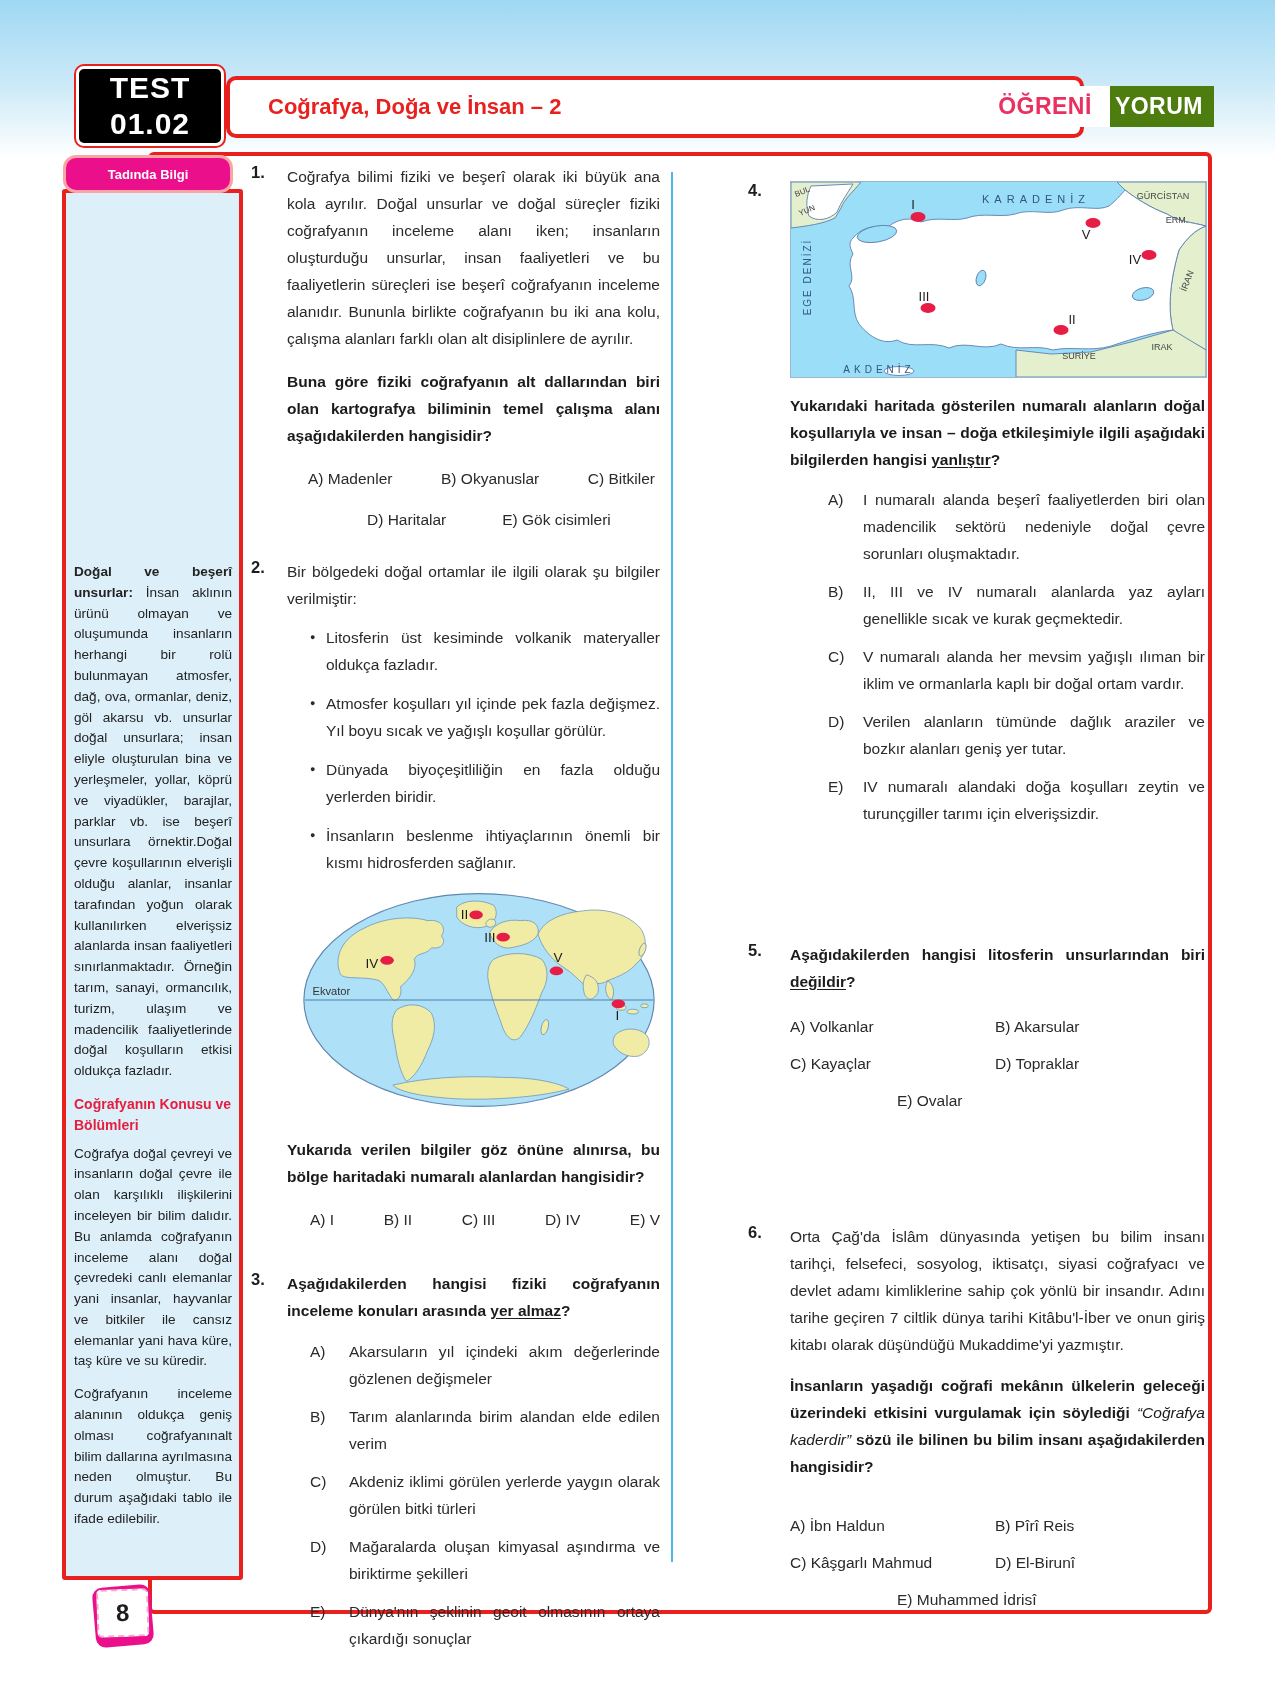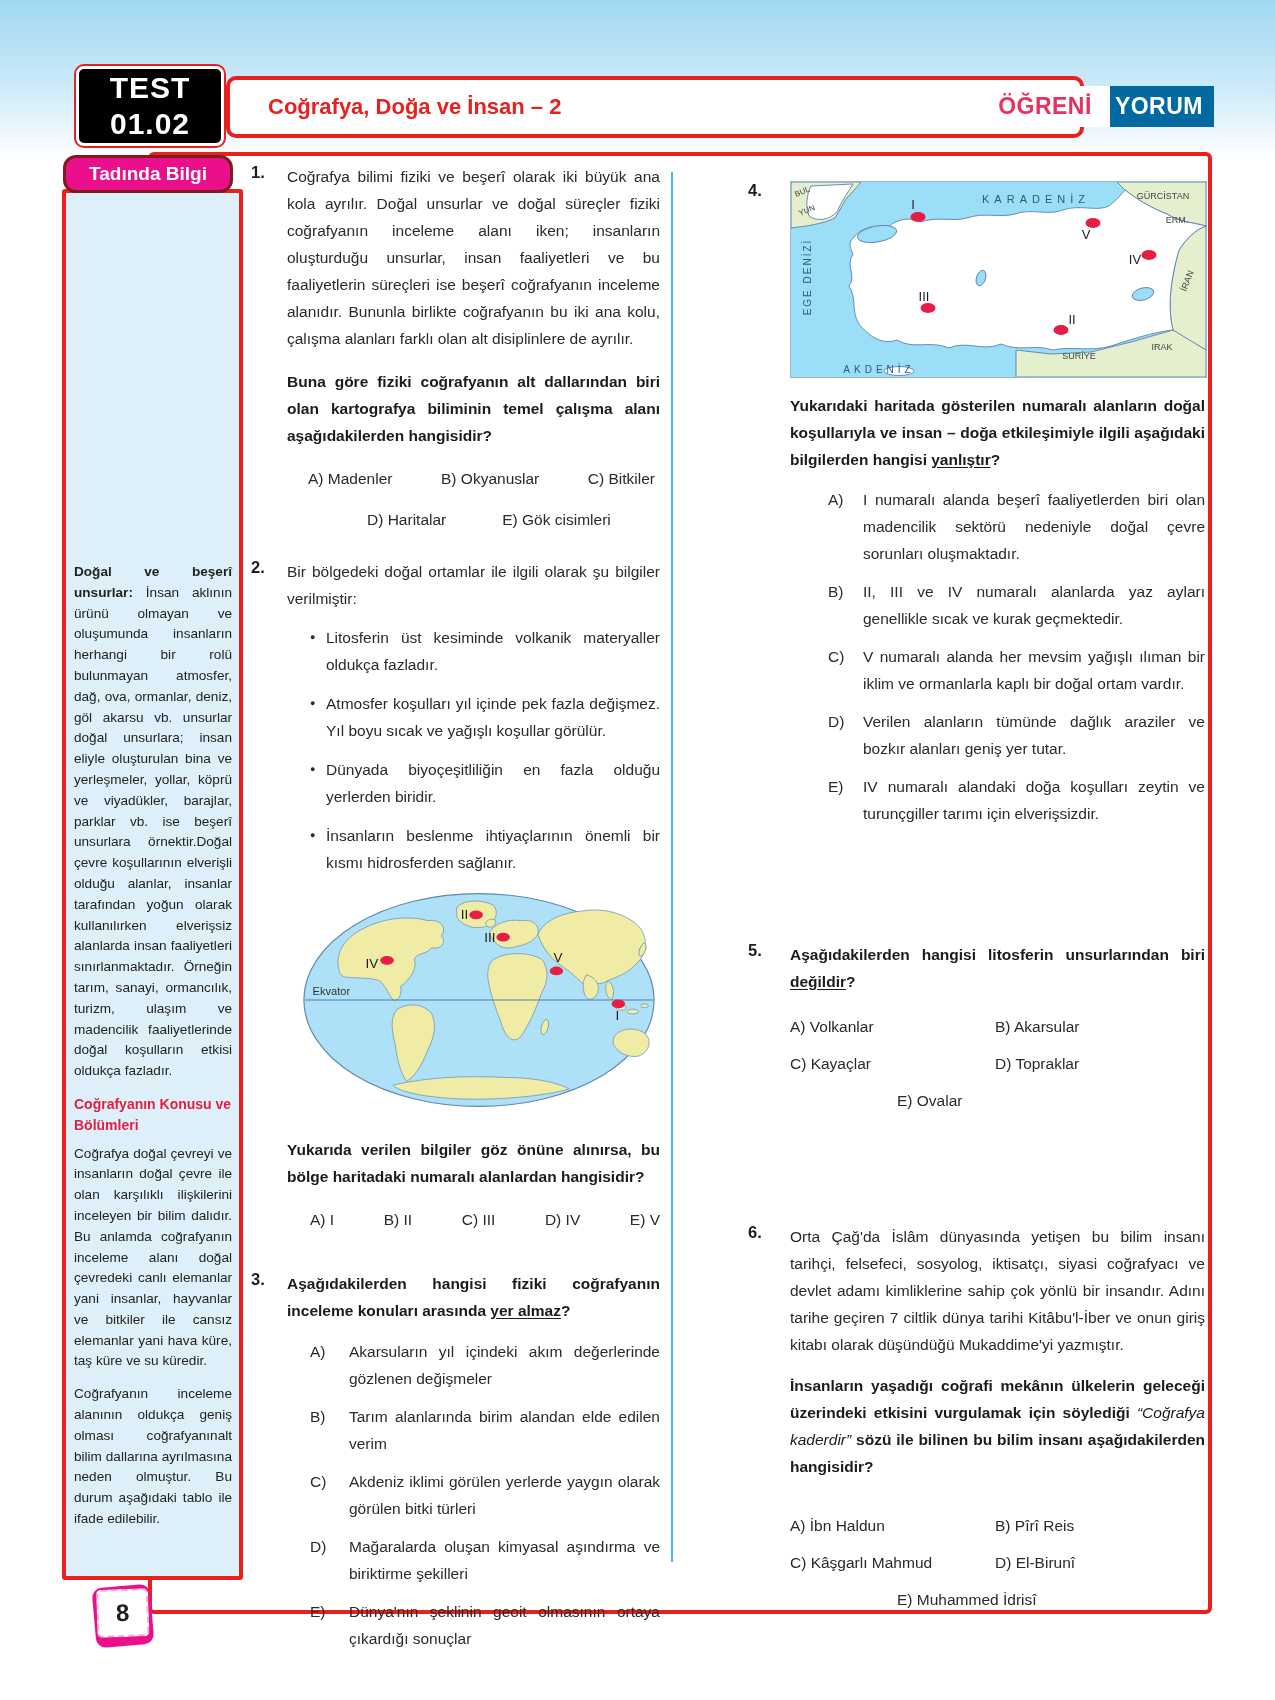--- a/index.html
+++ b/index.html
@@ -16,31 +16,31 @@
   .test-box{left:76px;top:66px;width:148px;height:80px;background:#000000;
     border:3px solid #ffffff;box-shadow:0 0 0 2px #e8211f;border-radius:8px;
     color:#ffffff;font-weight:bold;font-size:30px;line-height:1.2;letter-spacing:1px;
     display:flex;flex-direction:column;align-items:center;justify-content:center;box-sizing:border-box;z-index:3;}
   .title-bar{left:226px;top:76px;width:858px;height:62px;background:#ffffff;
     border:4px solid #e8211f;border-radius:10px;box-sizing:border-box;
     display:flex;align-items:center;padding-left:38px;
     color:#e8211f;font-weight:bold;font-size:22px;z-index:2;}
   .logo{right:61px;top:86px;display:flex;font-weight:bold;font-size:23px;z-index:4;letter-spacing:0.5px;}
   .logo-a{background:#ffffff;color:#e9305f;padding:7px 18px 7px 11px;}
-  .logo-b{background:#0369a1;color:#ffffff;padding:7px 11px 7px 5px;}
+  .logo-b{background:#4d7c0f;color:#ffffff;padding:7px 11px 7px 5px;}
   
   .frame{left:148px;top:152px;width:1064px;height:1462px;background:#ffffff;
     border:4px solid #e8211f;border-radius:6px;box-sizing:border-box;z-index:1;}
   .divider{left:671px;top:172px;width:2px;height:1390px;background:#49b8e8;z-index:2;}
   
   .sidebar-box{left:62px;top:189px;width:181px;height:1391px;background:#ddf0fa;
     border:4px solid #e8211f;border-radius:3px;box-sizing:border-box;z-index:3;}
   .sidebar-tab{left:63px;top:155px;width:170px;height:38px;background:#ec0f8c;
-    border:3px solid #7f1d1d;border-radius:13px;box-sizing:border-box;
-    color:#ffffff;font-weight:bold;font-size:19px;display:flex;align-items:center;justify-content:center;z-index:5;}
+    border:3px solid #fca5a5;border-radius:13px;box-sizing:border-box;
+    color:#ffffff;font-weight:bold;font-size:13px;display:flex;align-items:center;justify-content:center;z-index:5;}
   .sb-content{left:74px;top:562px;width:158px;z-index:4;font-size:13.6px;line-height:20.8px;
     text-align:justify;color:#222222;}
   .sb-content p{margin:0 0 12px 0;}
   .sb-h{color:#e51d3f;font-weight:bold;font-size:14px;margin:2px 0 8px 0;text-align:left;}
   
   .q{position:absolute;z-index:3;}
   .qno{position:absolute;left:0;top:0;font-weight:bold;font-size:16.5px;color:#1d1d1d;}
   .qbody{font-size:15.5px;line-height:27px;}
   .qbody p{margin:0;}
   .just{text-align:justify;}

